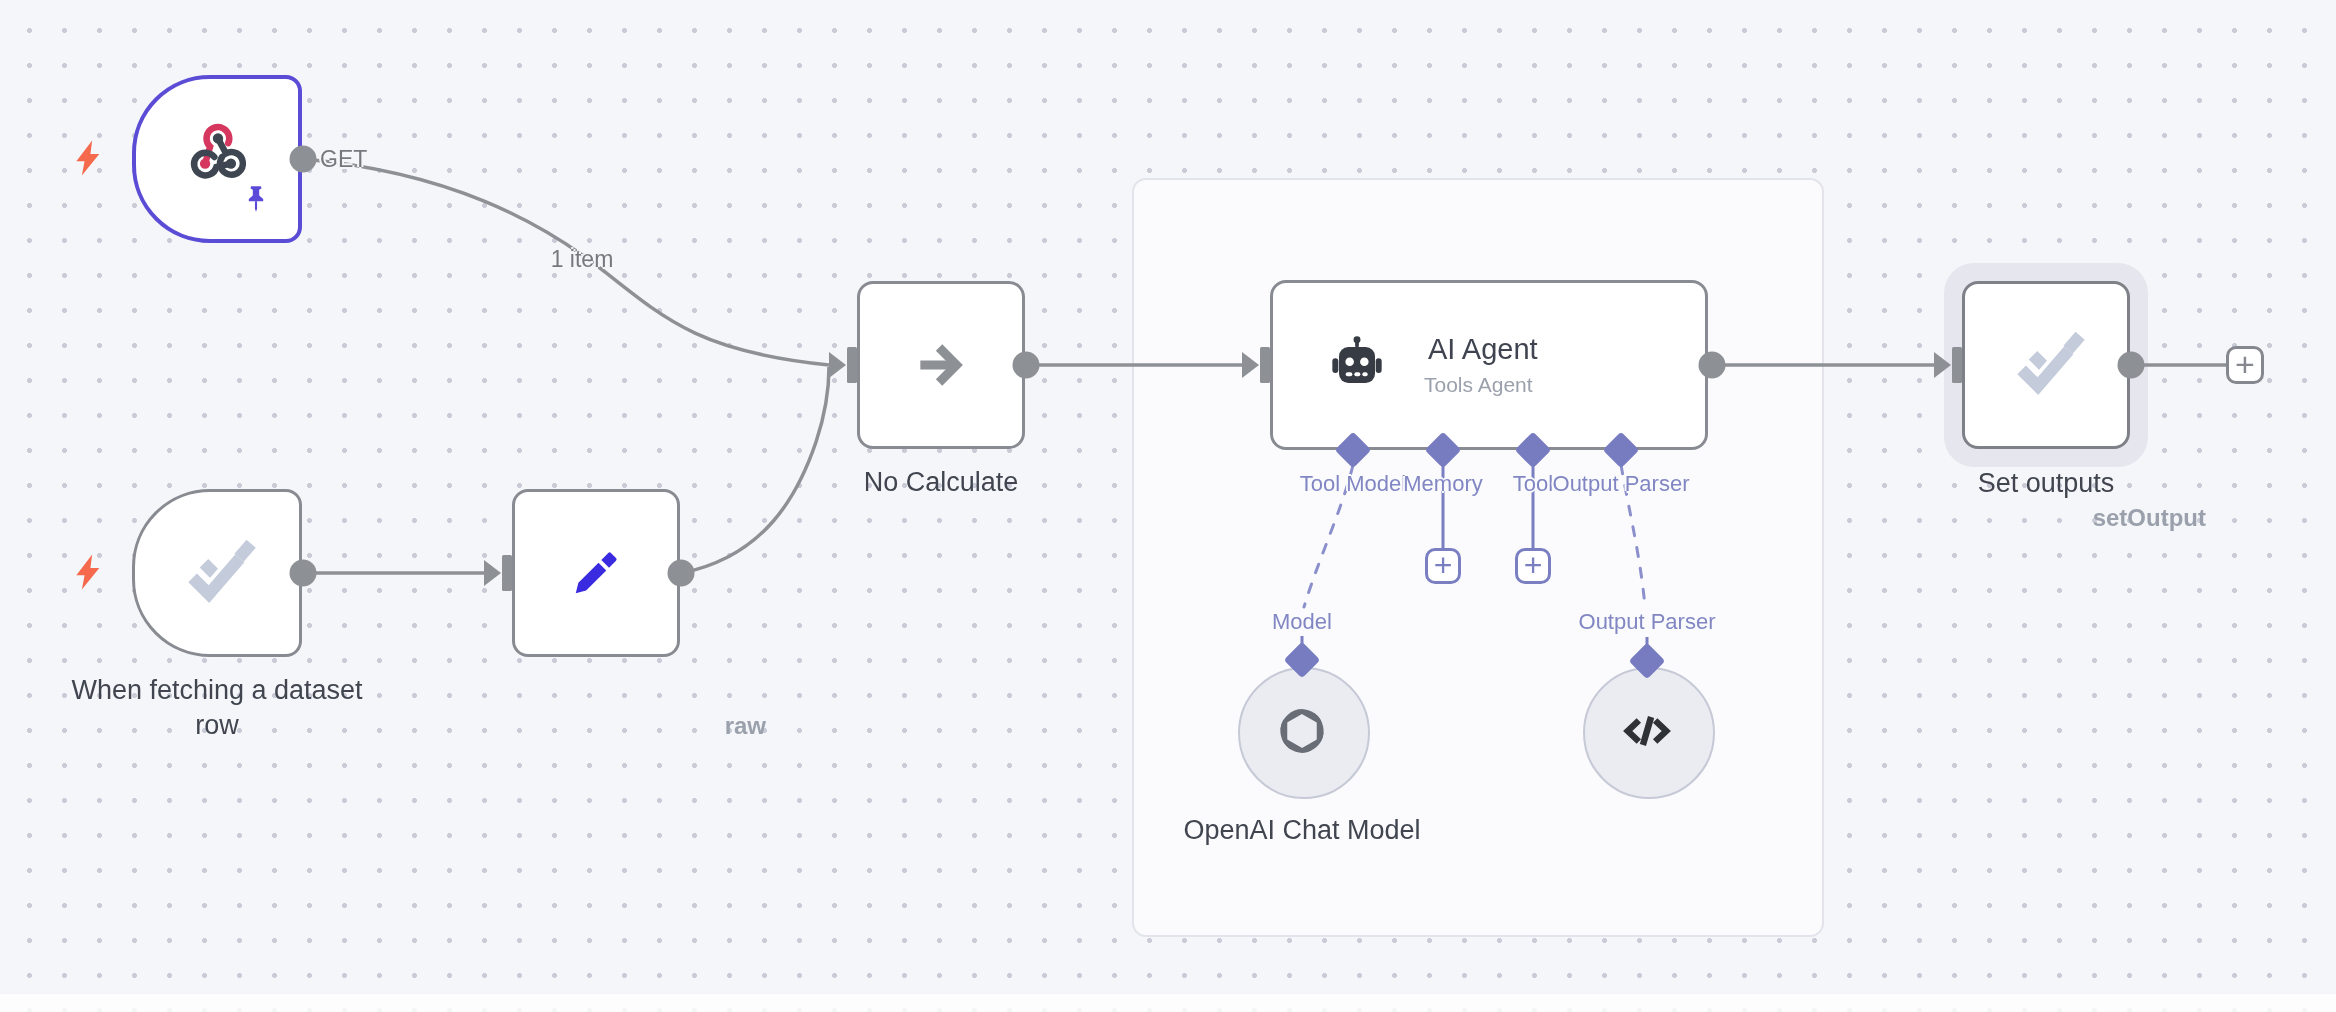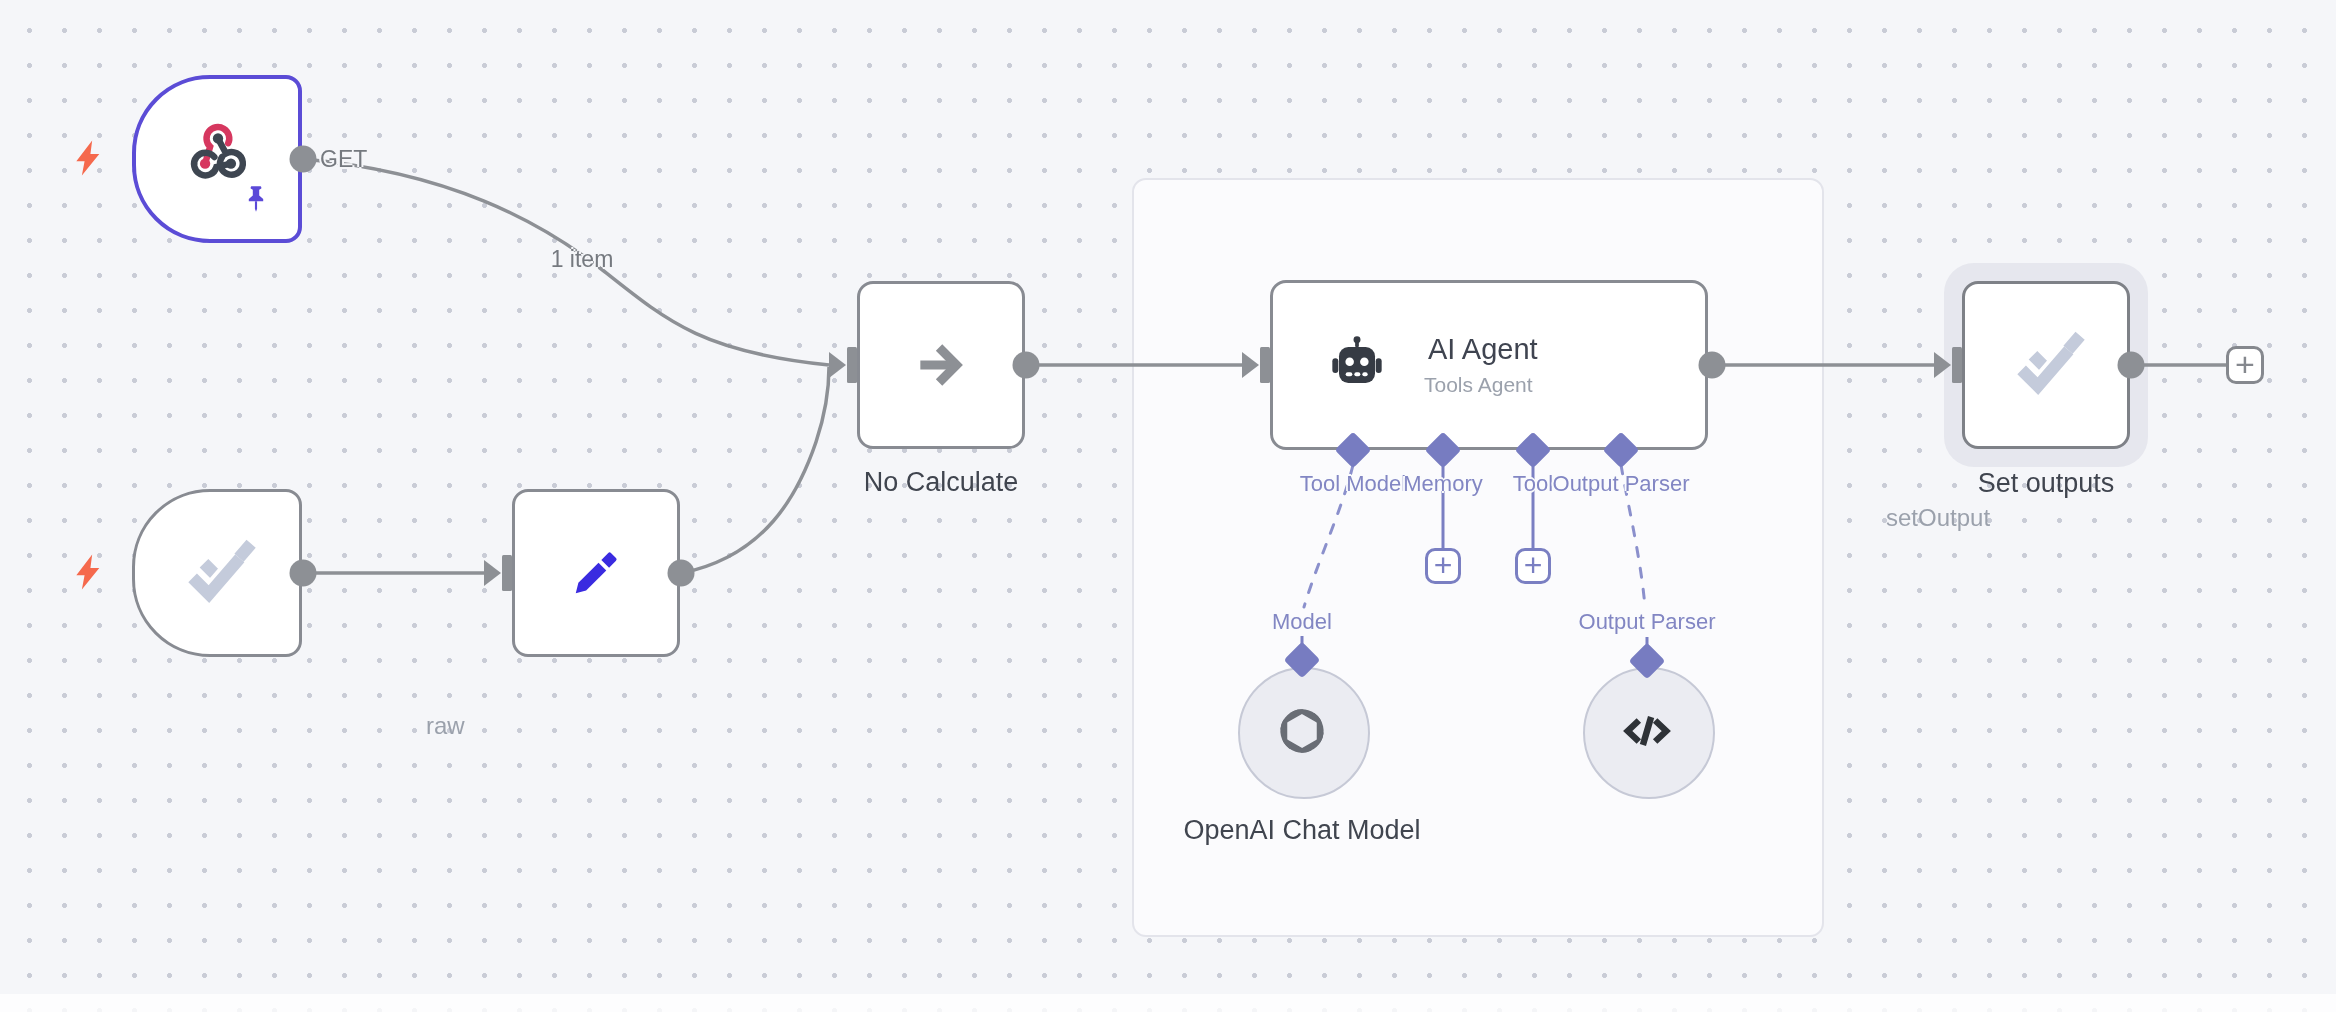--- a/index.html
+++ b/index.html
@@ -12,21 +12,21 @@
   .abs{position:absolute;}
   
   .group-box{background:#fbfbfd;border:2px solid #e3e4eb;border-radius:14px;z-index:1;}
   .group-title{font-size:29px;font-weight:600;color:#3c414d;white-space:nowrap;}
   
   .node{background:#ffffff;border:3.5px solid #888b92;border-radius:16px;z-index:3;box-sizing:border-box;}
   .trigger{border-radius:78px 16px 16px 78px;}
   .selected-accent{border-color:#5b4cd6;border-width:4px;}
   .halo{background:#e6e7ee;border-radius:30px;z-index:2;}
   .node-label{font-size:27px;font-weight:500;color:#40454f;text-align:center;line-height:35px;z-index:5;}
-  .node-sub{font-size:24px;font-weight:400;color:#9ba1ac;text-align:left;z-index:5;}
+  .node-sub{font-size:24px;font-weight:700;color:#9ba1ac;text-align:right;z-index:5;}
   .agent-title{font-size:29px;font-weight:500;color:#3f4450;z-index:5;white-space:nowrap;}
   .agent-sub{font-size:21px;color:#9ba1ac;z-index:5;white-space:nowrap;}
   .edge-label{font-size:23px;color:#75797f;z-index:5;white-space:nowrap;
               text-shadow:2px 0 0 #f5f6f9,-2px 0 0 #f5f6f9,0 2px 0 #f5f6f9,0 -2px 0 #f5f6f9;}
   .port-label{font-size:22px;color:#8286c3;z-index:5;white-space:nowrap;text-align:center;
               text-shadow:2px 0 0 #fafbfd,-2px 0 0 #fafbfd,0 2px 0 #fafbfd,0 -2px 0 #fafbfd;}
   .diamond{width:26px;height:26px;background:#777cc1;border-radius:4px;transform:rotate(45deg);z-index:4;}
   .circle-node{background:#ebecf2;border:2.5px solid #c6c9d6;border-radius:50%;z-index:3;}
   .icon{z-index:4;display:flex;align-items:center;justify-content:center;}
   .mini-plus{width:36px;height:36px;background:#ffffff;border:3px solid #7a7fc2;border-radius:10px;
@@ -120,20 +120,21 @@
       <path d="M9 27 L19 37 L38 15" transform="translate(7,-9)" stroke="#c4cbdb" stroke-width="7.5"></path>
       <path d="M9 27 L19 37 L38 15" stroke="#ffffff" stroke-width="12"></path>
       <path d="M9 27 L19 37 L38 15" stroke="#c4cbdb" stroke-width="7.5"></path>
     </svg>
   </div>
   <div class="icon abs" style="left:70px;top:547px;width:38px;height:50px;">
     <svg viewBox="0 0 24 24" width="38" height="50" fill="#f5694d">
       <path d="M14 1 L4 14 h5.2 L7.5 23 L18.5 9.5 h-5.6 L14 1 Z"></path>
     </svg>
   </div>
+  <div class="node-label abs" style="left:52px;top:673px;width:330px;">When fetching a dataset row</div>
 
   <div class="node abs" style="left:512px;top:489px;width:168px;height:168px;"></div>
   <div class="icon abs" style="left:564px;top:541px;width:64px;height:64px;">
     <svg viewBox="0 0 48 48" width="64" height="64" fill="#3a2be0">
       <path d="M25.9 16.3 L31.7 22.1 L16.6 37.2 L8.8 39.2 L10.8 31.4 Z"></path>
       <path d="M28 14.2 L33.2 9 Q34.2 8 35.2 9 L39 12.8 Q40 13.8 39 14.8 L33.8 20 Z"></path>
     </svg>
   </div>
   <div class="node-sub abs" style="left:426px;top:712px;width:340px;">raw</div>
 

